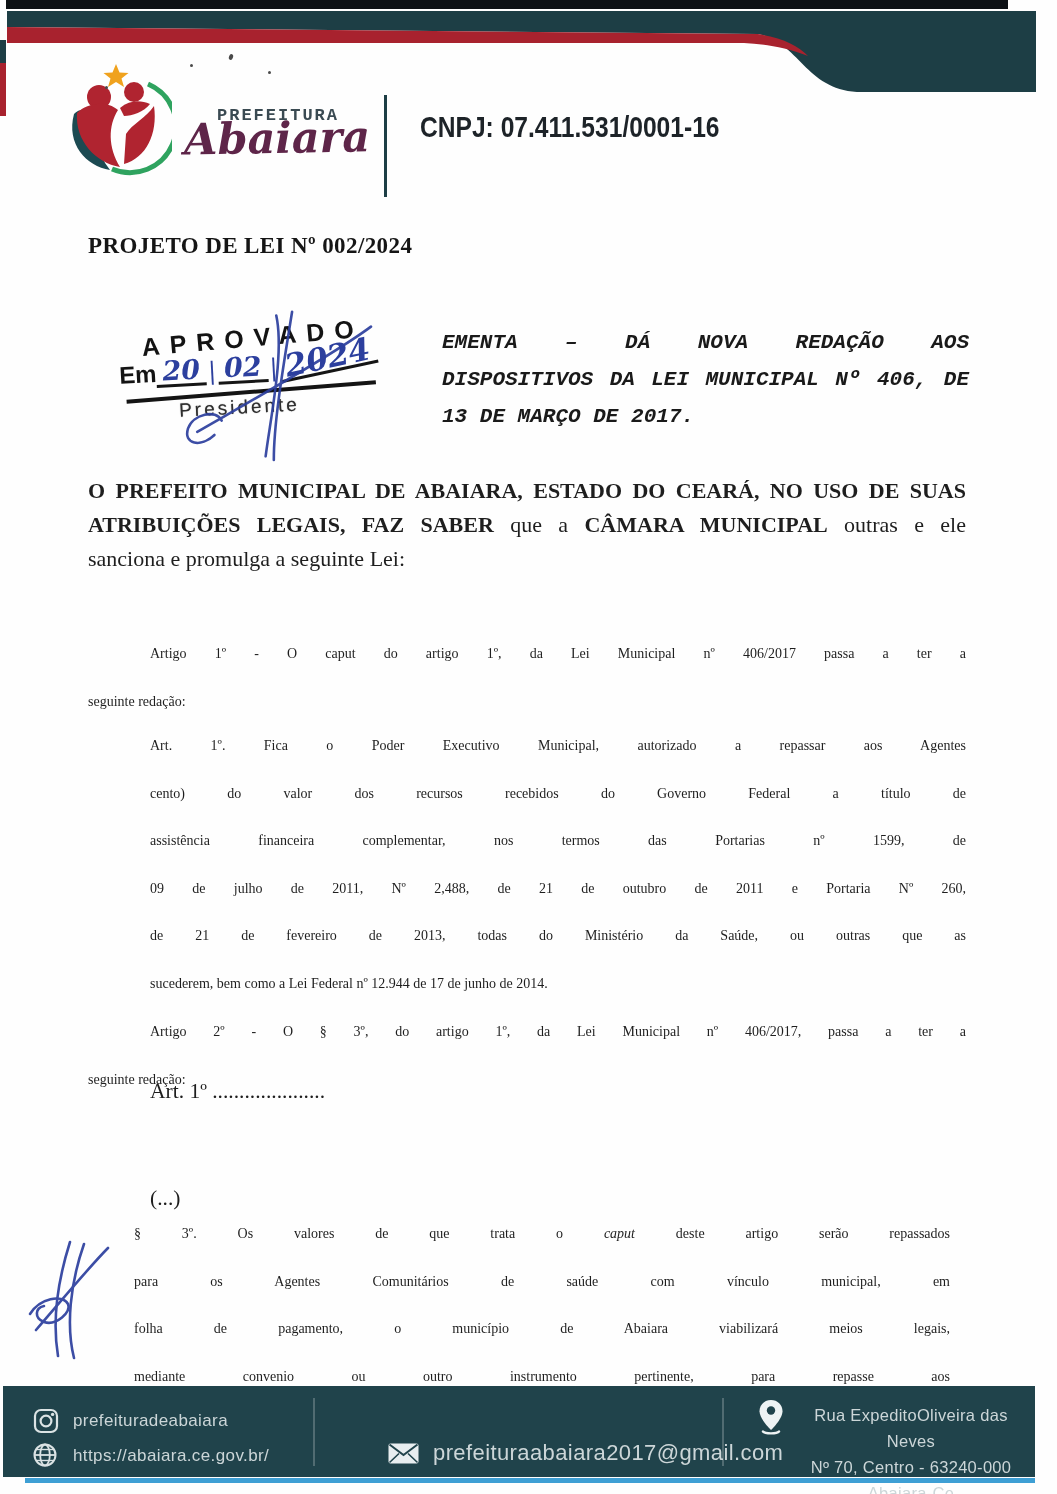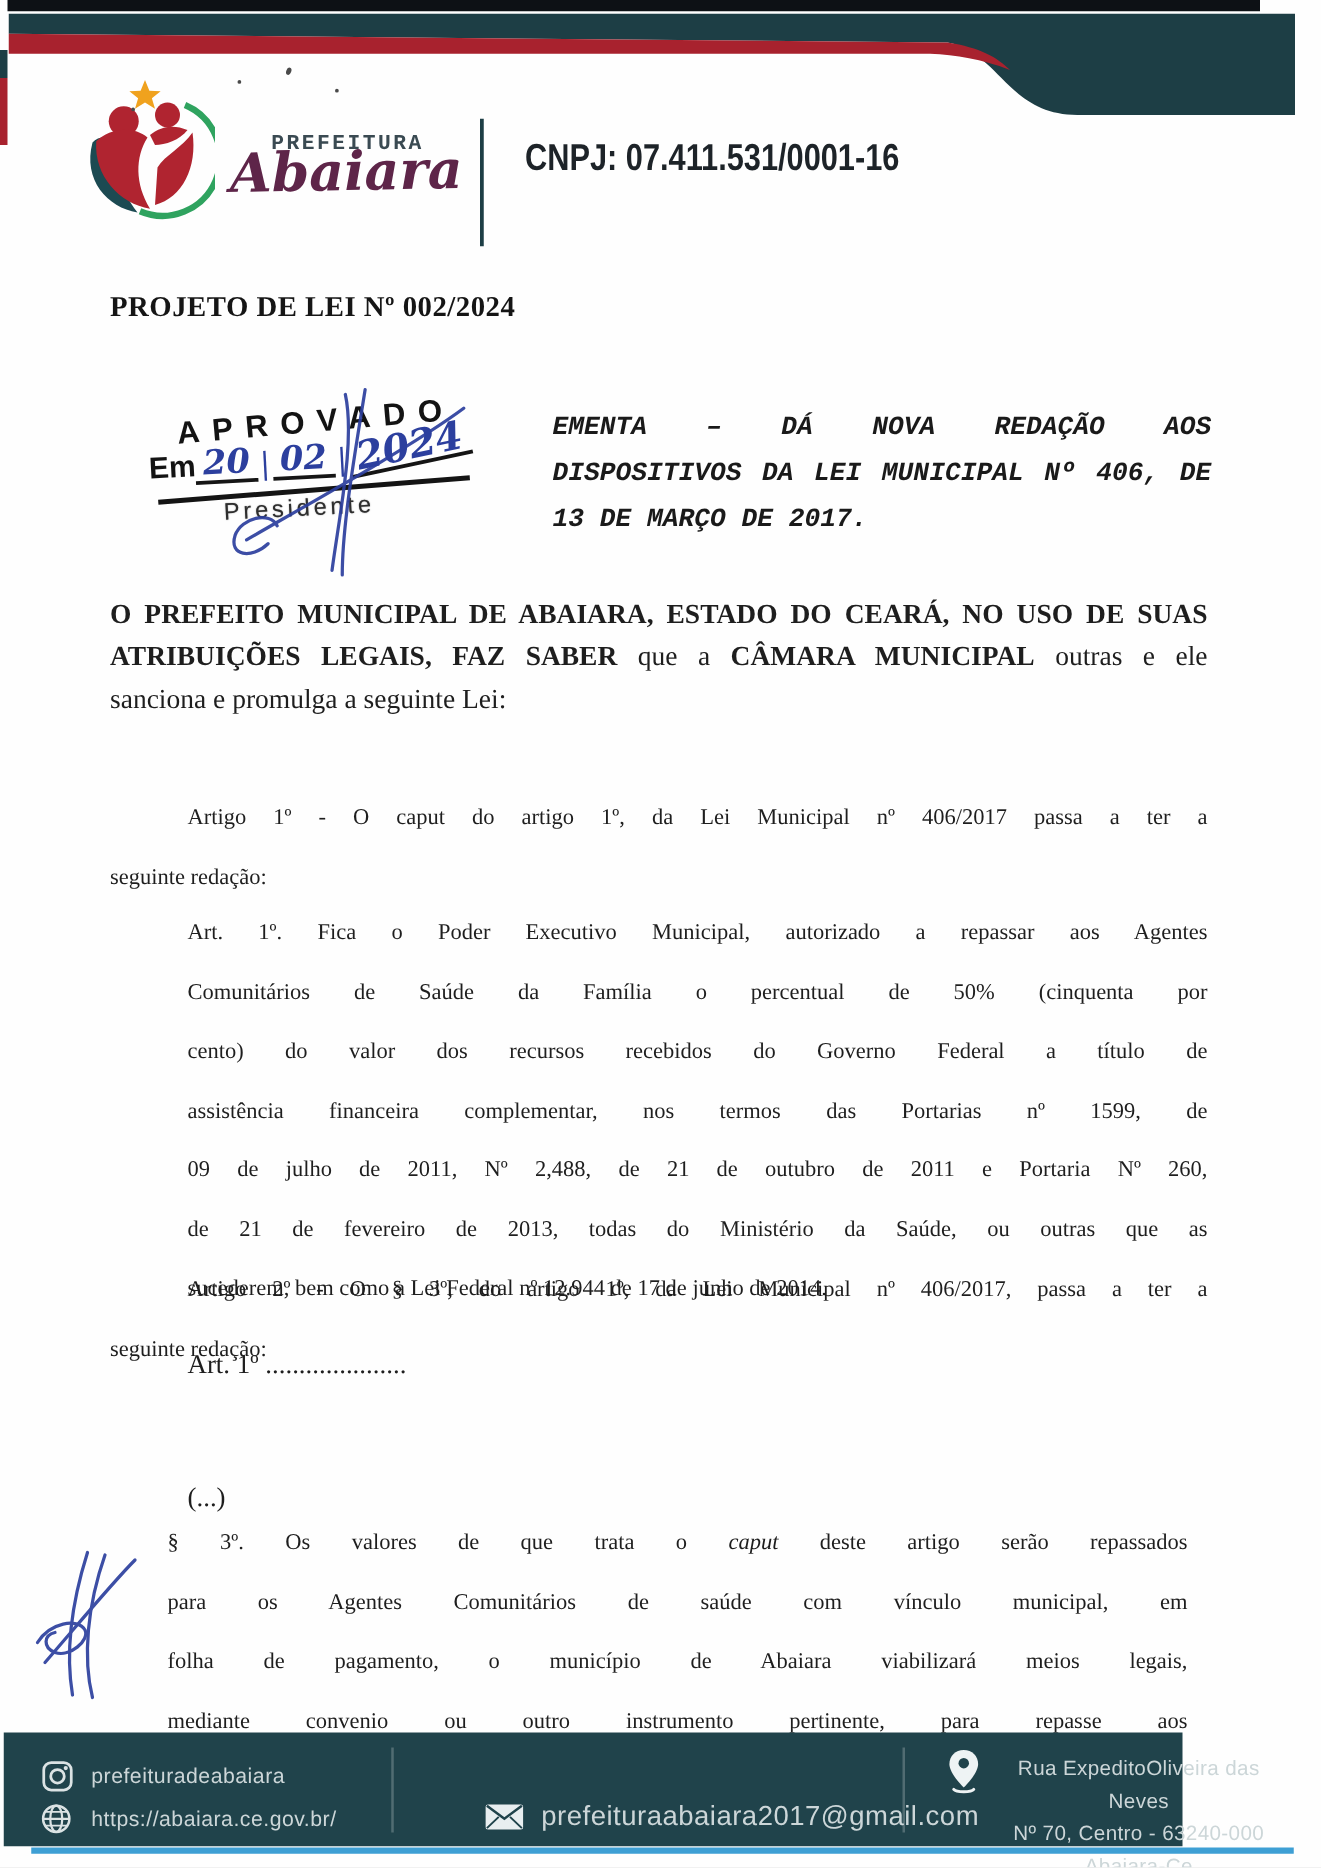--- a/index.html
+++ b/index.html
@@ -33,21 +33,21 @@
     background:linear-gradient(#1d3e45 0 30%, #a8222e 30% 100%); }
   .speck { position:absolute; background:#4a4a4a; border-radius:50%; }
   
   .doc-title {
     position:absolute; left:88px; top:233px;
     font-size:23px; font-weight:700; letter-spacing:0.4px; color:#151515;
   }
   .block { position:absolute; }
   .line {
     text-align:justify; text-align-last:justify;
-    font-size:18px; line-height:47.5px; white-space:normal;
+    font-size:14px; line-height:47.5px; white-space:normal;
   }
   .line.last { text-align-last:left; }
   .tight .line { line-height:34px; font-size:22px; }
   .ementa .line {
     font-family:Liberation Mono, monospace; font-weight:700; font-style:italic;
     font-size:21px; line-height:37px; color:#1a1a1a;
   }
   .indent1 { padding-left:62px; }
   b { font-weight:700;margin-top:16px; }
   .it { font-style:italic; }
@@ -63,21 +63,21 @@
     font-family:"DejaVu Serif", serif; font-style:italic; font-weight:700;
     color:#2c3f9e; font-size:27px; line-height:26px; min-width:44px; text-align:center; }
   .fill.year { font-size:31px; transform:rotate(-9deg) translateY(-6px); border-bottom-width:3px; min-width:70px; }
   .stamp-sep { color:#2c3f9e; font-family:"DejaVu Serif", serif; font-size:24px; padding:0 2px; }
   .stamp-rule { width:250px; height:4px; background:#141414; margin:7px 0 2px 6px; transform:rotate(-1.5deg); }
   .stamp-role { font-size:19px; letter-spacing:3px; color:#2e2e2e; padding-left:58px;
     text-shadow:0 0 1px rgba(40,40,40,.6); }
   .stamp-sig { position:absolute; left:0; top:-14px; overflow:visible; }
   .rubric { position:absolute; left:18px; top:1238px; }
   
-  .footer { position:absolute; left:3px; top:1386px; width:943px; height:91px;
+  .footer { position:absolute; left:3px; top:1386px; width:1032px; height:91px;
     background:#20434b; font-family:"Liberation Sans", sans-serif; color:#ccd6d8; }
   .footer-accent { position:absolute; left:25px; top:1478px; width:1010px; height:5px; background:#3e9fd4; }
   .f-item { position:absolute; display:flex; align-items:center; gap:14px; font-size:17px; letter-spacing:0.4px; }
   .f-divider { position:absolute; top:12px; width:2px; height:68px; background:rgba(255,255,255,0.22); }
   .f-address { position:absolute; left:790px; top:16px; width:236px; text-align:center;
     font-size:16.5px; line-height:26px; letter-spacing:0.3px; }
   .f-icon { flex:0 0 auto; display:block; }
 </style>
 </head>
 <body>
@@ -152,21 +152,20 @@
     <div class="line last">sanciona e promulga a seguinte Lei:</div>
   </div>
 
   <div class="block" style="left:88px; top:630px; width:878px;">
     <div class="line indent1">Artigo 1º - O caput do artigo 1º, da Lei Municipal nº 406/2017 passa a ter a</div>
     <div class="line last">seguinte redação:</div>
   </div>
 
   <div class="block" style="left:150px; top:722px; width:816px;">
     <div class="line">Art. 1º. Fica o Poder Executivo Municipal, autorizado a repassar aos Agentes</div>
-    <div class="line">Comunitários de Saúde da Família o percentual de 50% (cinquenta por</div>
     <div class="line">cento) do valor dos recursos recebidos do Governo Federal a título de</div>
     <div class="line">assistência financeira complementar, nos termos das Portarias nº 1599, de</div>
     <div class="line">09 de julho de 2011, Nº 2,488, de 21 de outubro de 2011 e Portaria Nº 260,</div>
     <div class="line">de 21 de fevereiro de 2013, todas do Ministério da Saúde, ou outras que as</div>
     <div class="line last">sucederem, bem como a Lei Federal nº 12.944 de 17 de junho de 2014.</div>
   </div>
 
   <div class="block" style="left:88px; top:1008px; width:878px;">
     <div class="line indent1">Artigo 2º - O § 3º, do artigo 1º, da Lei Municipal nº 406/2017, passa a ter a</div>
     <div class="line last">seguinte redação:</div>

